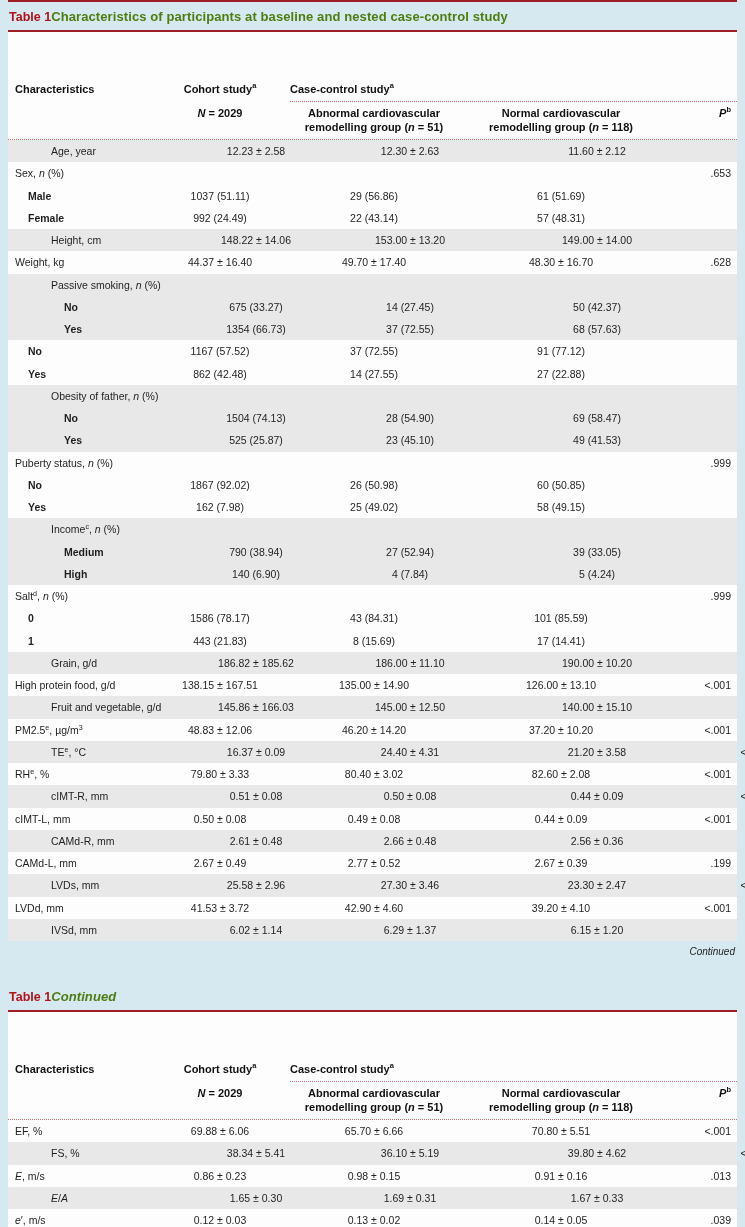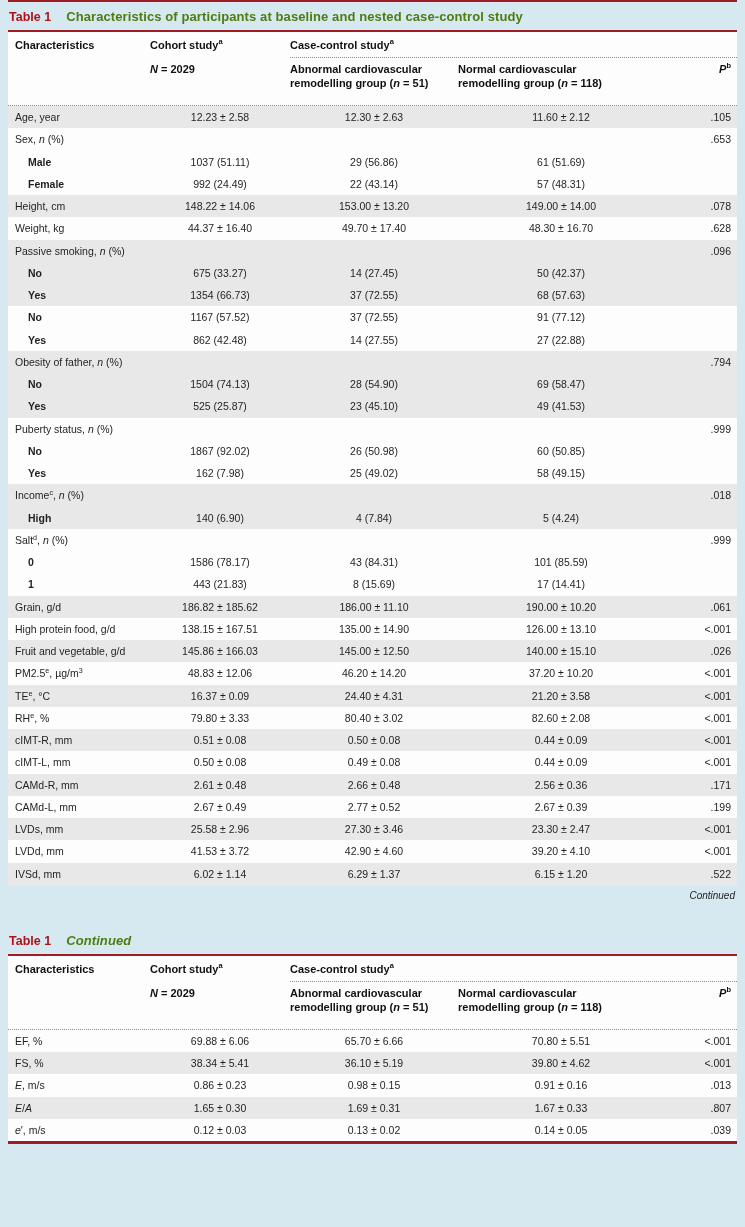--- a/index.html
+++ b/index.html
@@ -6,42 +6,42 @@
   html,body { width:745px; height:1227px; overflow:hidden; }
   body {
     background: var(--page-bg, #d6e9f0);
     font-family: "Liberation Sans", sans-serif;
     color: var(--text, #1f1f1f);
     -webkit-font-smoothing: antialiased;
   }
   .page { padding: 0 8px; }
   .top-rule { height:2px; background: var(--rule-red, #9e1c24); }
 
-  .table-title { display:flex; align-items:baseline; gap:15px; padding:7px 1px 6px 1px; }
+  .table-title { display:flex; align-items:baseline; padding:7px 1px 6px 1px; }
   .table-label { color: var(--accent-red, #b11219); font-weight:bold; font-size:12.5px; }
   .table-title .title-text { font-weight:bold; font-size:13px; color:#4d7c0f; letter-spacing:.1px; }
   .title-italic { font-style:italic; }
 
   .thick-rule { height:2px; background: var(--rule-red, #9e1c24); }
 
   .tbl { background: var(--table-bg, #fdfdfd); width:729px; }
 
   
-  .hdr { font-weight:bold; font-size:11px; color:#111; border-bottom:1px dotted var(--dotted-red,#cf6b72); padding-bottom:15px; }
+  .hdr { font-weight:bold; font-size:11px; color:#111; border-bottom:1px dotted var(--dotted-red,#cf6b72); padding-bottom:5px;margin-top:44px; }
   .hdr-row1 { display:grid; grid-template-columns:142px 140px 447px; padding-top:6px; }
   .hdr-row2 { display:grid; grid-template-columns:142px 140px 168px 206px 73px; padding-top:4px; }
   .h-cell { line-height:14px; }
   .h-left { text-align:left; padding-left:7px; }
-  .h-center { }
+  .h-center { text-align:center; }
   .h-right { text-align:right; padding-right:6px; }
   .group-cell { text-align:left; border-bottom:1px dotted var(--dotted-red,#cf6b72); padding-bottom:5px; }
 
   
   .rows .row { display:grid; grid-template-columns:142px 140px 168px 206px 73px; height:22.25px; align-items:center; font-size:10.5px; }
-  .rows .row.shade { background: var(--row-shade, #e8e8e8); }
+  .rows .row.shade { background: var(--row-shade, #e8e8e8); padding-left: 36px; }
   .c { line-height:12px; }
   .c.label { text-align:left; padding-left:7px; white-space:nowrap; }
   .c.label.indent { padding-left:20px;font-weight:bold; }
   .c.num { text-align:center; }
   .c.pval { text-align:right; padding-right:6px; }
 
   .continued-note { width:729px; text-align:right; font-style:italic; font-size:10px; padding:5px 2px 4px 0; color:#222; }
   .tables-gap { height:21px; }
   .bottom-rule { height:3px; background: var(--rule-red, #9e1c24); }
 
@@ -199,20 +199,27 @@
           <div class="c pval"></div>
         </div>
         <div class="row shade">
           <div class="c label">Income<sup>c</sup>, <i>n</i> (%)</div>
           <div class="c num"></div>
           <div class="c num"></div>
           <div class="c num"></div>
           <div class="c pval">.018</div>
         </div>
         <div class="row shade">
+          <div class="c label indent">Medium</div>
+          <div class="c num">790 (38.94)</div>
+          <div class="c num">27 (52.94)</div>
+          <div class="c num">39 (33.05)</div>
+          <div class="c pval"></div>
+        </div>
+        <div class="row shade">
           <div class="c label indent">High</div>
           <div class="c num">140 (6.90)</div>
           <div class="c num">4 (7.84)</div>
           <div class="c num">5 (4.24)</div>
           <div class="c pval"></div>
         </div>
         <div class="row">
           <div class="c label">Salt<sup>d</sup>, <i>n</i> (%)</div>
           <div class="c num"></div>
           <div class="c num"></div>

